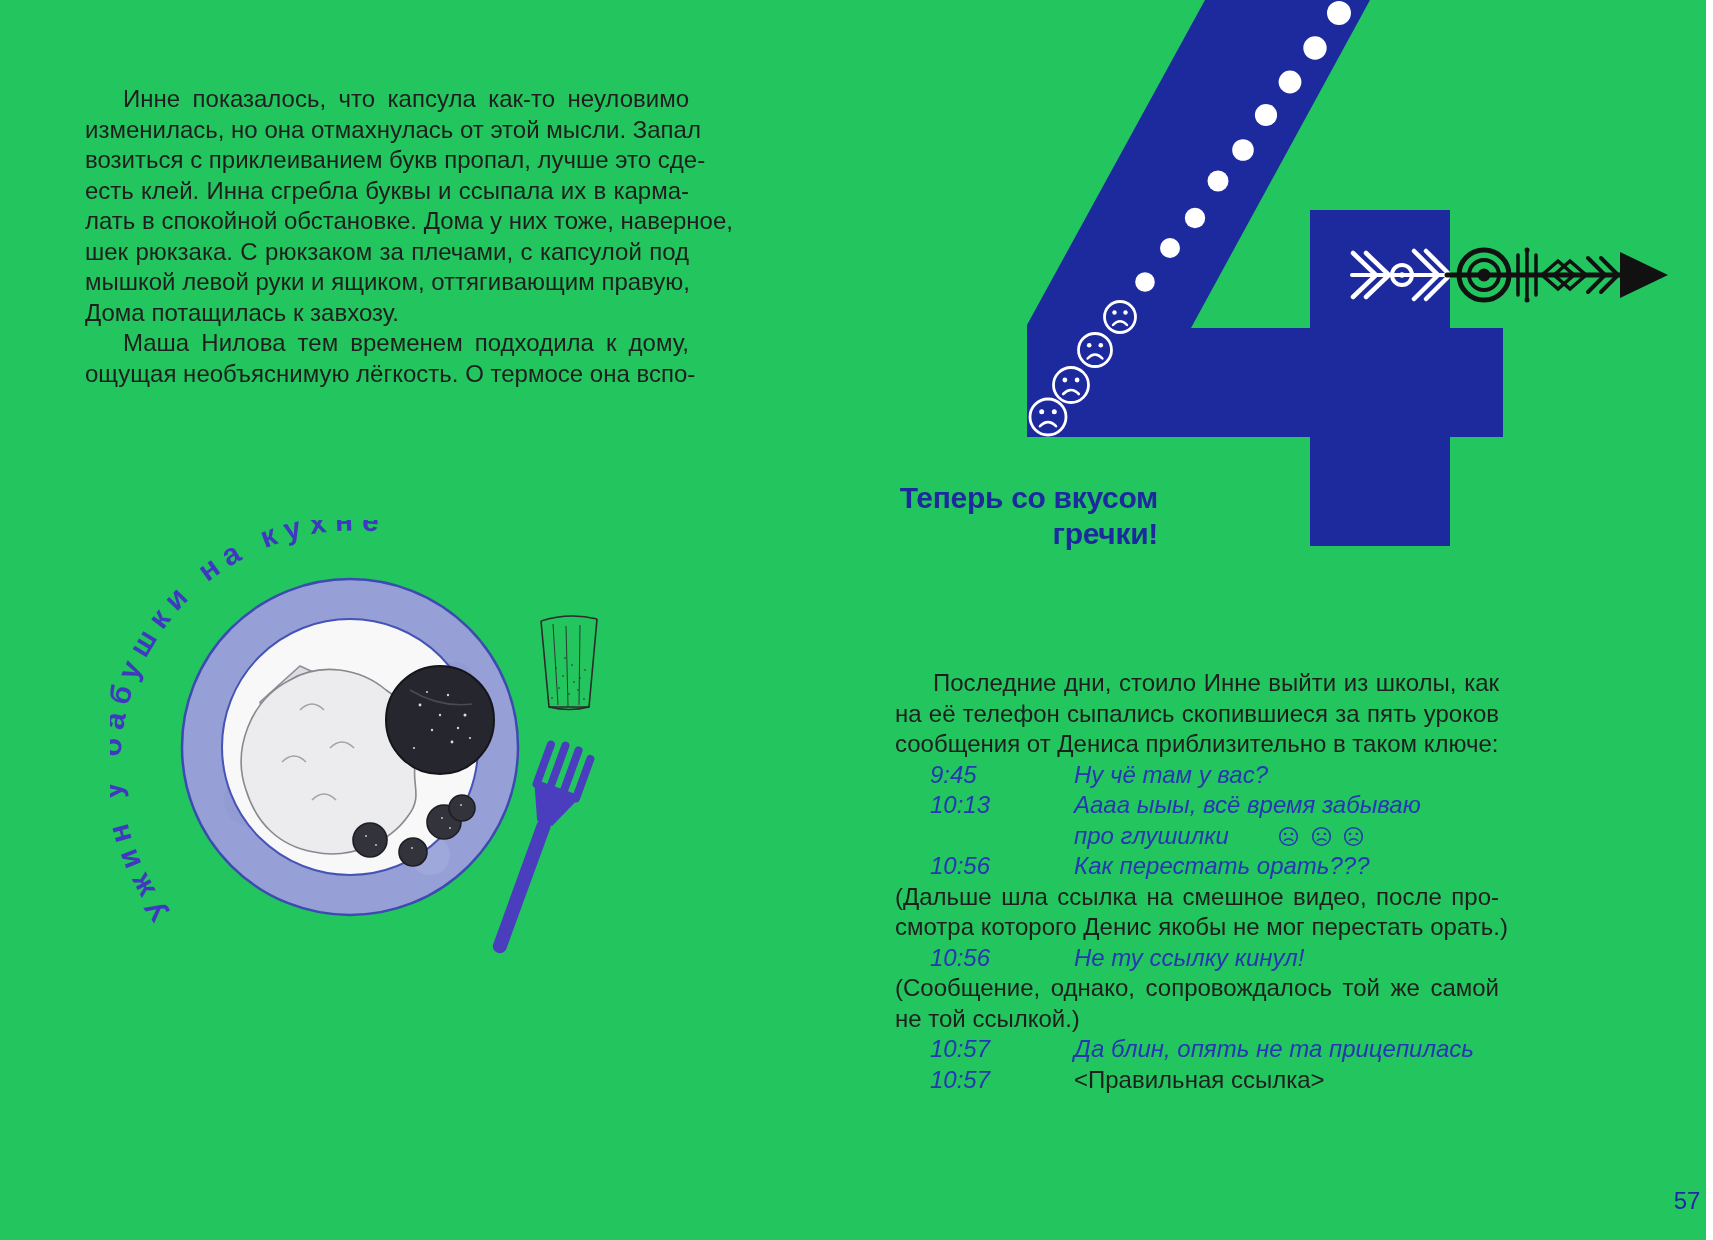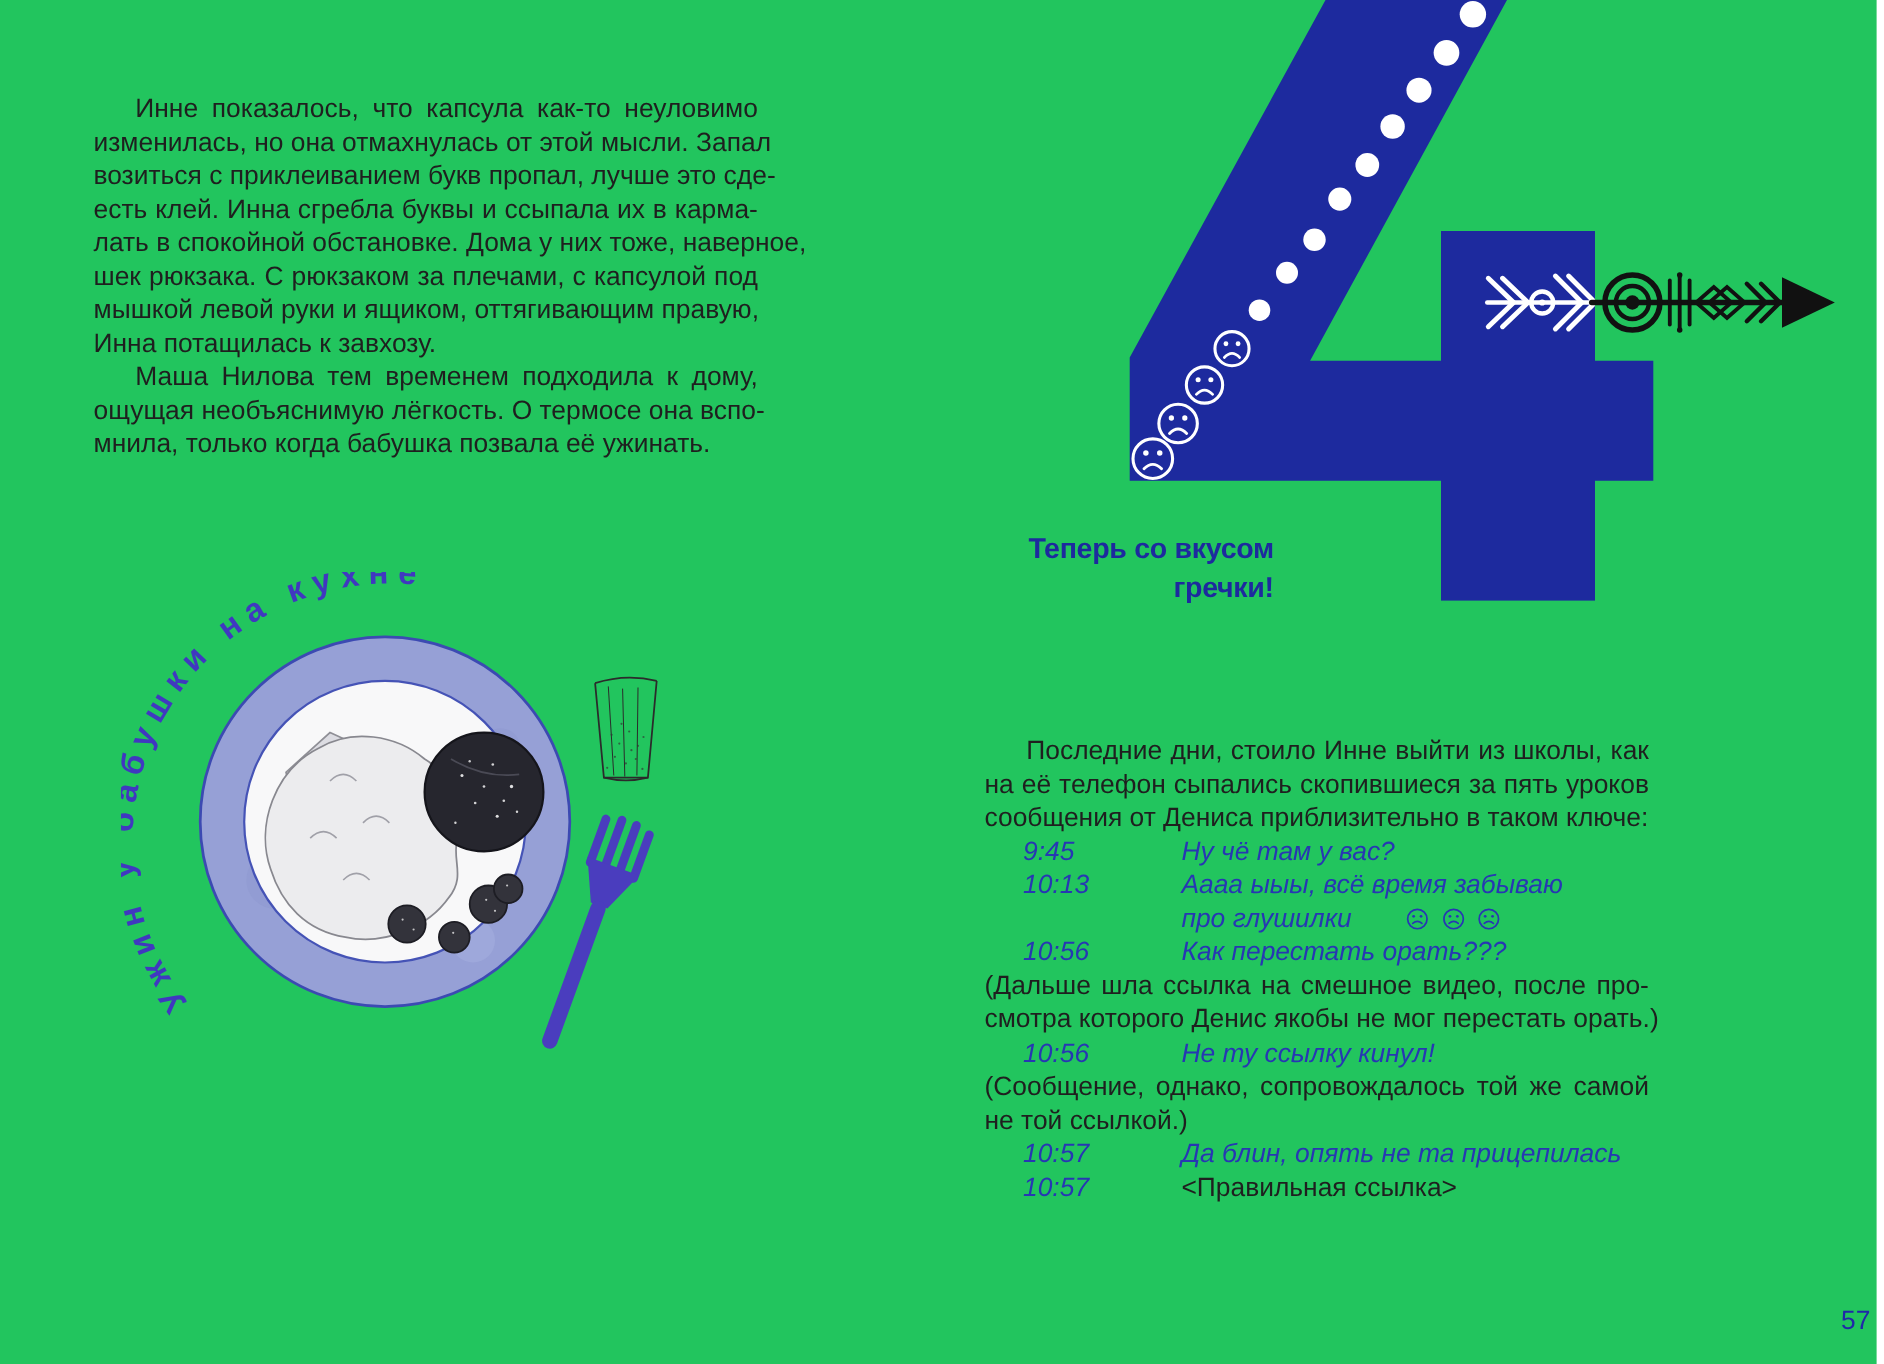--- a/index.html
+++ b/index.html
@@ -30,21 +30,21 @@
     flex:0 0 100px;margin-left:35px;
     color:#2737b3;font-style:italic;
   }
   .chat-msg{color:#2737b3;font-style:italic;}
   .chat-msg.plain{color:#1f1f1f;font-style:normal;}
   .mini-face{vertical-align:-3px;margin-left:5px;}
   
   .tagline{
     position:absolute;left:860px;top:480px;width:298px;
     text-align:right;
-    font-size:26px;line-height:36px;font-weight:700;
+    font-size:30px;line-height:36px;font-weight:700;
     color:#1d2a9e;letter-spacing:-0.3px;
   }
   
   .page-number{
     position:absolute;left:1652px;top:1160px;width:70px;
     text-align:center;
     font-size:24px;color:#2028a8;margin-top:27px;
   }
   
   .chapter-svg{position:absolute;left:930px;top:0;}
@@ -58,24 +58,23 @@
   <section>
 
     <div class="text-block tb-left">
       <div class="jline indent">Инне показалось, что капсула как-то неуловимо</div>
       <div class="jline">изменилась, но она отмахнулась от этой мысли. Запал</div>
       <div class="jline">возиться с приклеиванием букв пропал, лучше это сде-</div>
       <div class="jline">есть клей. Инна сгребла буквы и ссыпала их в карма-</div>
       <div class="jline">лать в спокойной обстановке. Дома у них тоже, наверное,</div>
       <div class="jline">шек рюкзака. С рюкзаком за плечами, с капсулой под</div>
       <div class="jline">мышкой левой руки и ящиком, оттягивающим правую,</div>
-      <div class="jline lastline">Инна потащилась к завхозу.</div>
+      <div class="jline lastline">Дома потащилась к завхозу.</div>
       <div class="jline indent">Маша Нилова тем временем подходила к дому,</div>
       <div class="jline">ощущая необъяснимую лёгкость. О термосе она вспо-</div>
-      <div class="jline lastline">мнила, только когда бабушка позвала её ужинать.</div>
     </div>
 
     <svg class="illustration-svg" width="620" height="470" viewBox="110 520 620 470">
 
       <g>
         <circle cx="350" cy="747" r="168" fill="#96a0d6" stroke="#3c4ab2" stroke-width="2.5"></circle>
         <circle cx="322" cy="660" r="22" fill="#a6afe0" opacity="0.55"></circle>
         <circle cx="250" cy="800" r="26" fill="#8d97d0" opacity="0.5"></circle>
         <circle cx="430" cy="855" r="20" fill="#a6afe0" opacity="0.5"></circle>
         <circle cx="455" cy="680" r="18" fill="#8d97d0" opacity="0.5"></circle>

